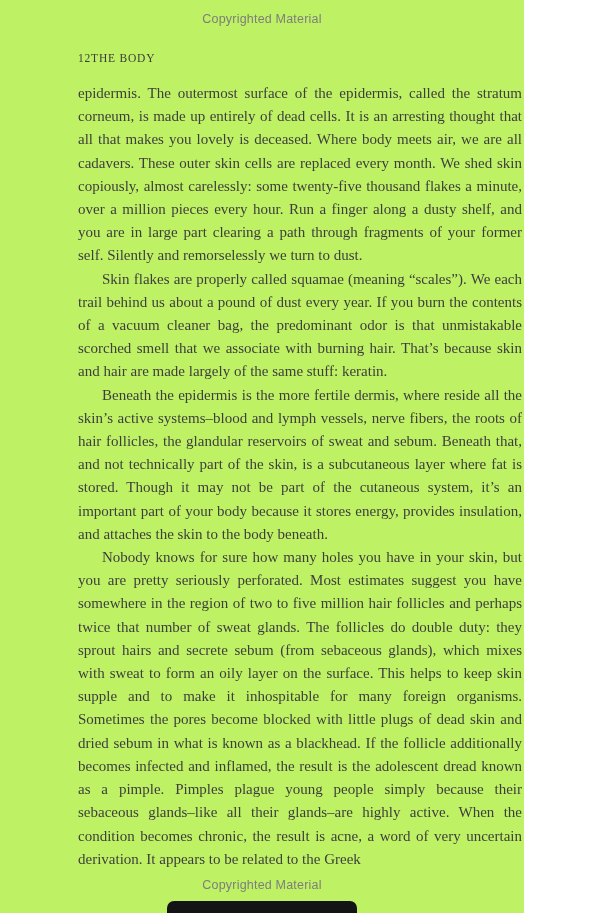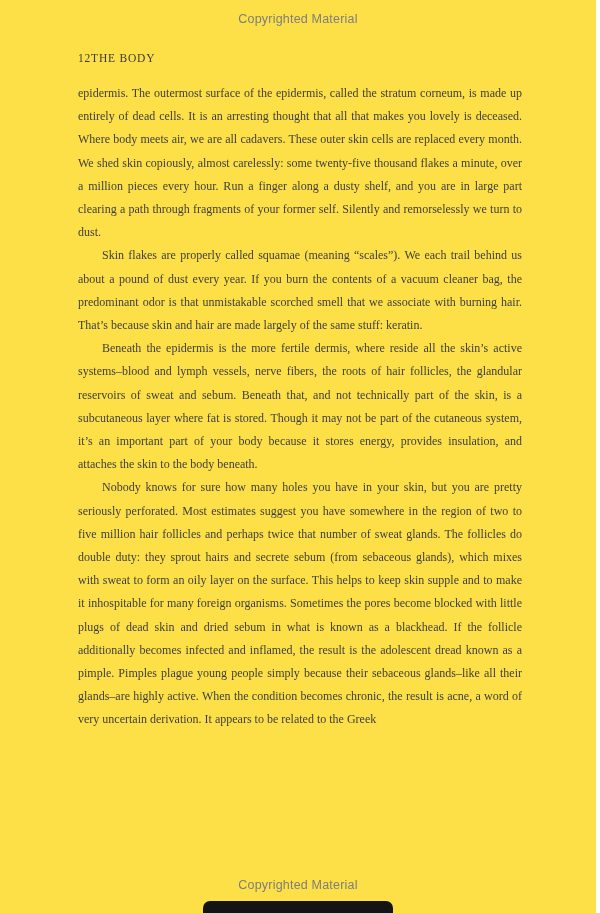--- a/index.html
+++ b/index.html
@@ -2,23 +2,23 @@
 <html><head>
 <meta charset="utf-8">
 <style>
   html, body {
     margin: 0;
     padding: 0;
     background: #ffffff;
   }
   .page {
     position: relative;
-    width: 596px;
+    width: 524px;
     height: 913px;
-    background: #fde047;
+    background: #bef264;
     font-family: "Liberation Serif", serif;
     overflow: hidden;
   }
   .copyright-notice {
     position: absolute;
     left: 0;
     width: 100%;
     text-align: center;
     font-family: "Liberation Sans", sans-serif;
     font-size: 12.5px;
@@ -36,21 +36,21 @@
     color: #3b3b3b;
     letter-spacing: 0.8px;
   }
   .page-header .page-number {
   }
   .body-text {
     position: absolute;
     top: 82px;
     left: 78px;
     width: 444px;
-    font-size: 12px;
+    font-size: 15px;
     line-height: 23.2px;
     color: #3e3e3e;
     text-align: justify;
   }
   .body-text p {
     margin: 0;
     text-indent: 24px;
   }
   .body-text p.no-indent {
     text-indent: 0;

